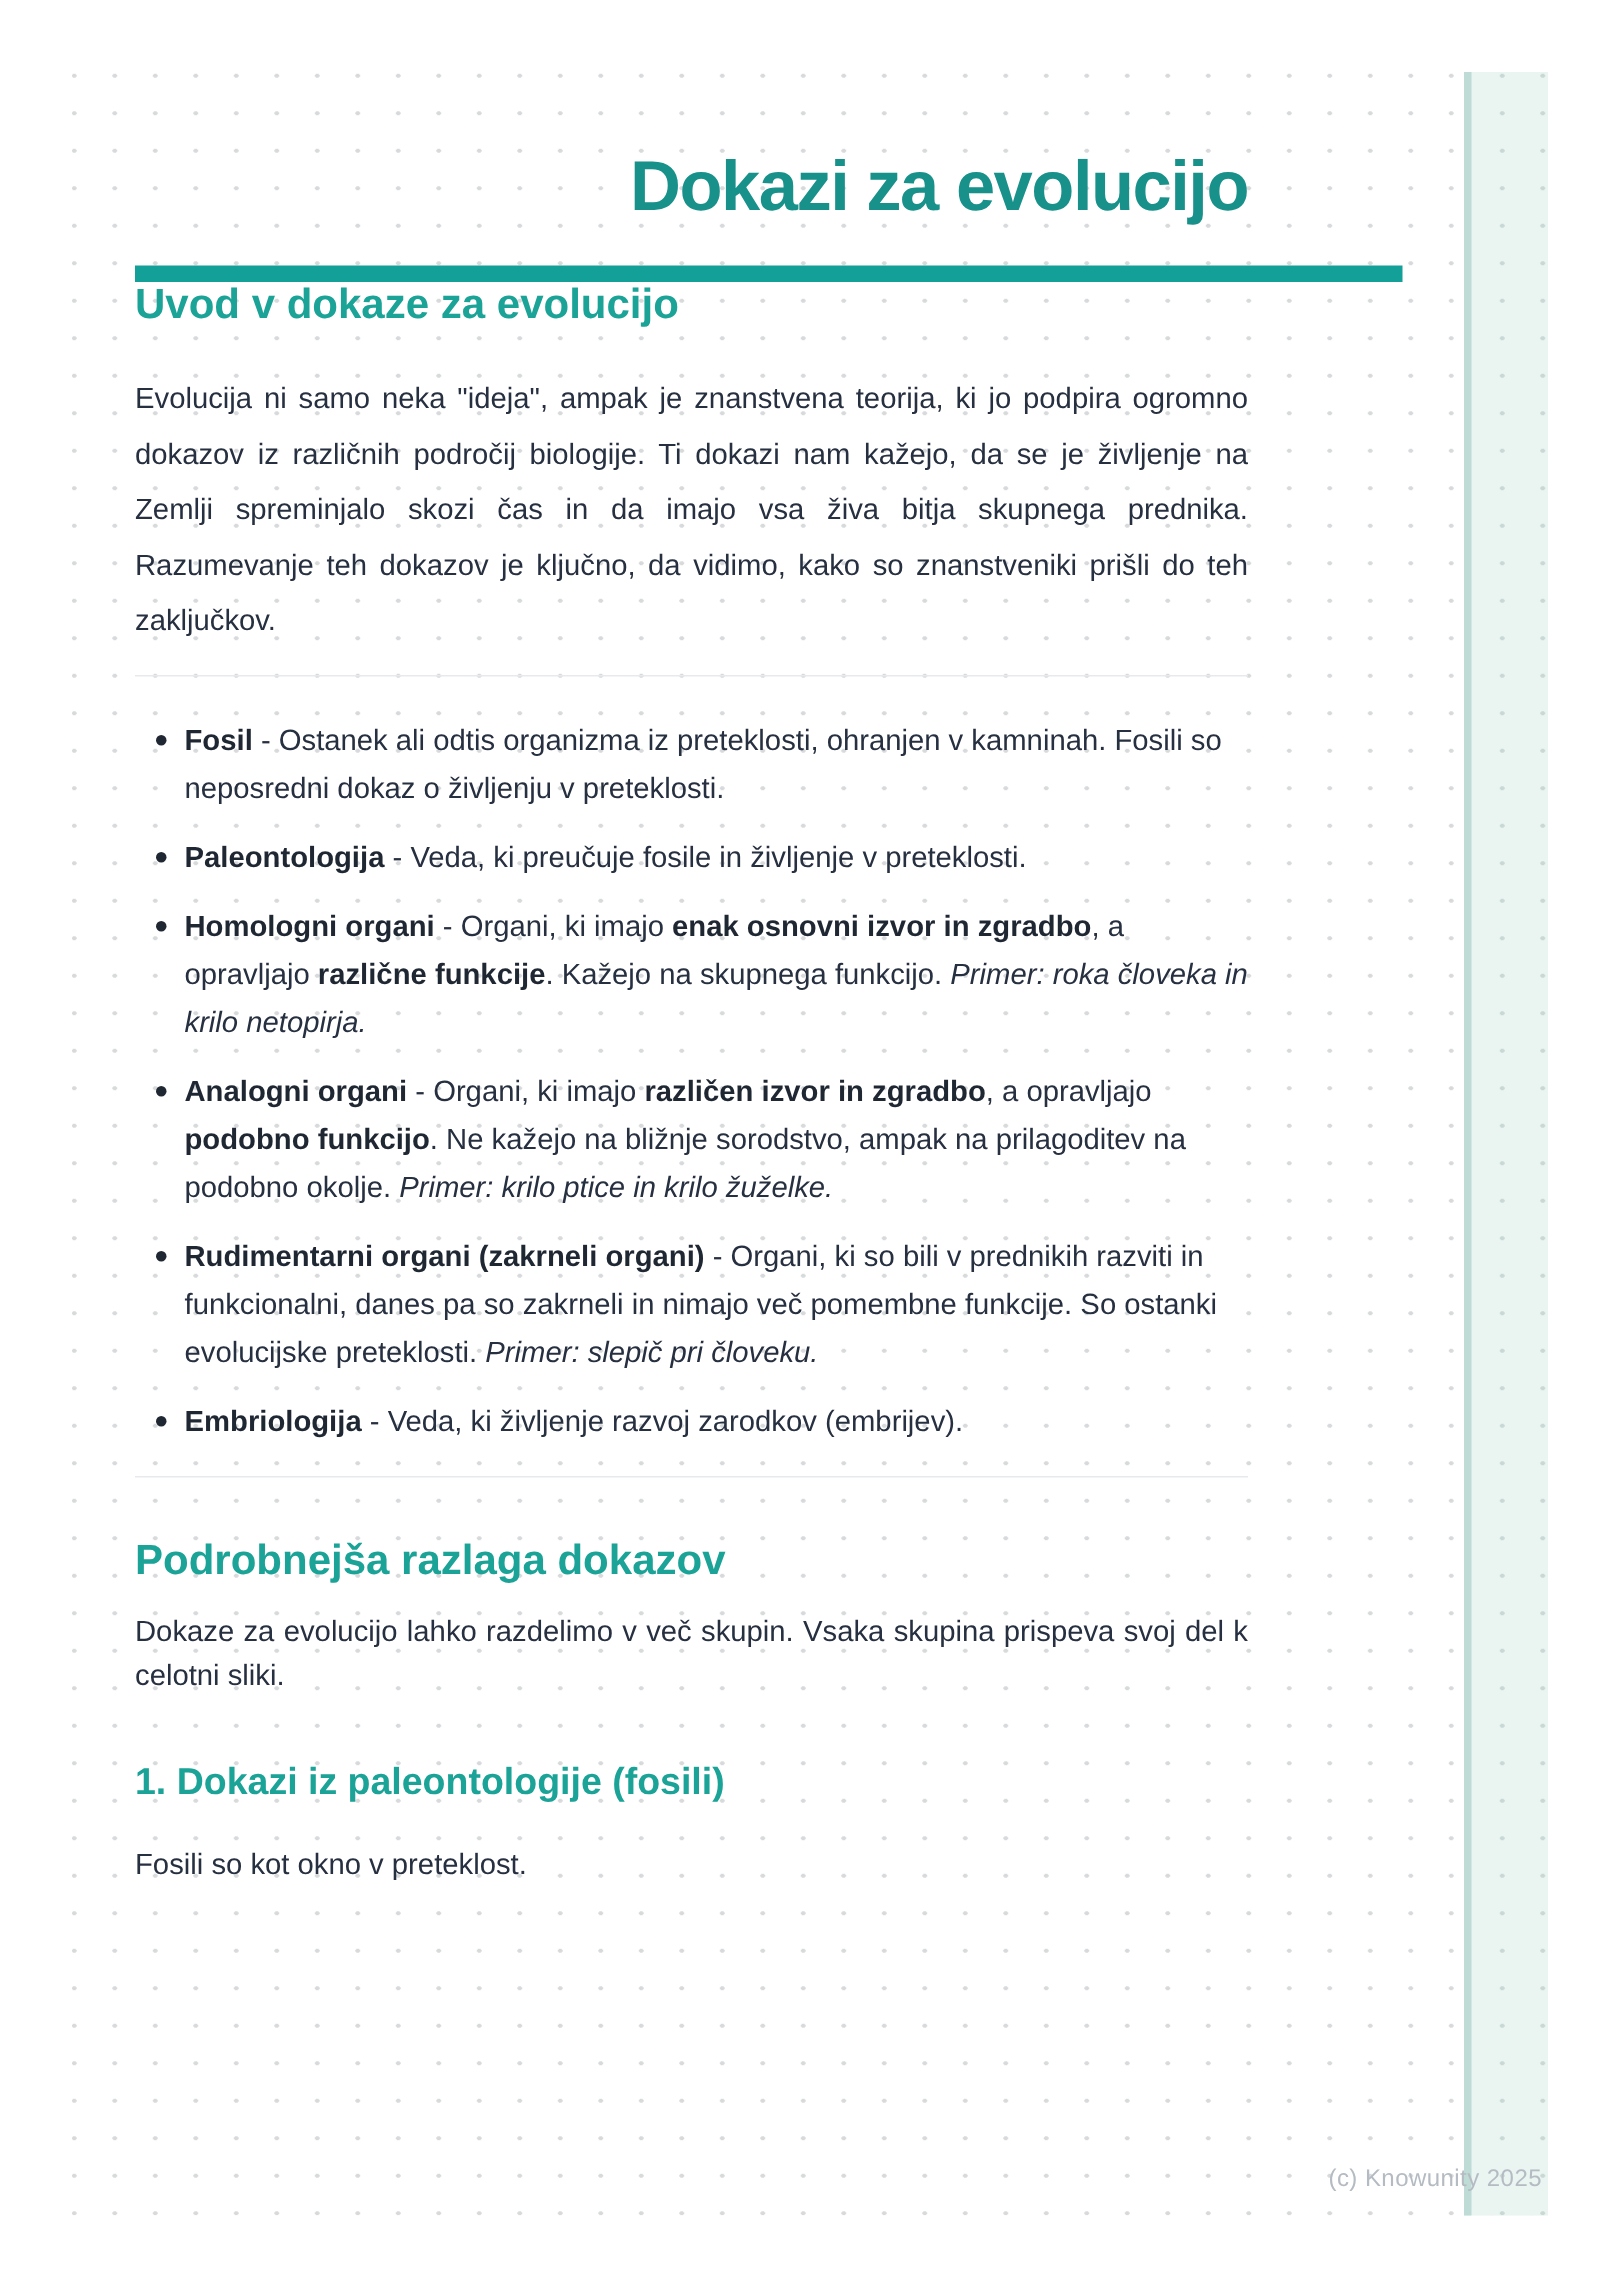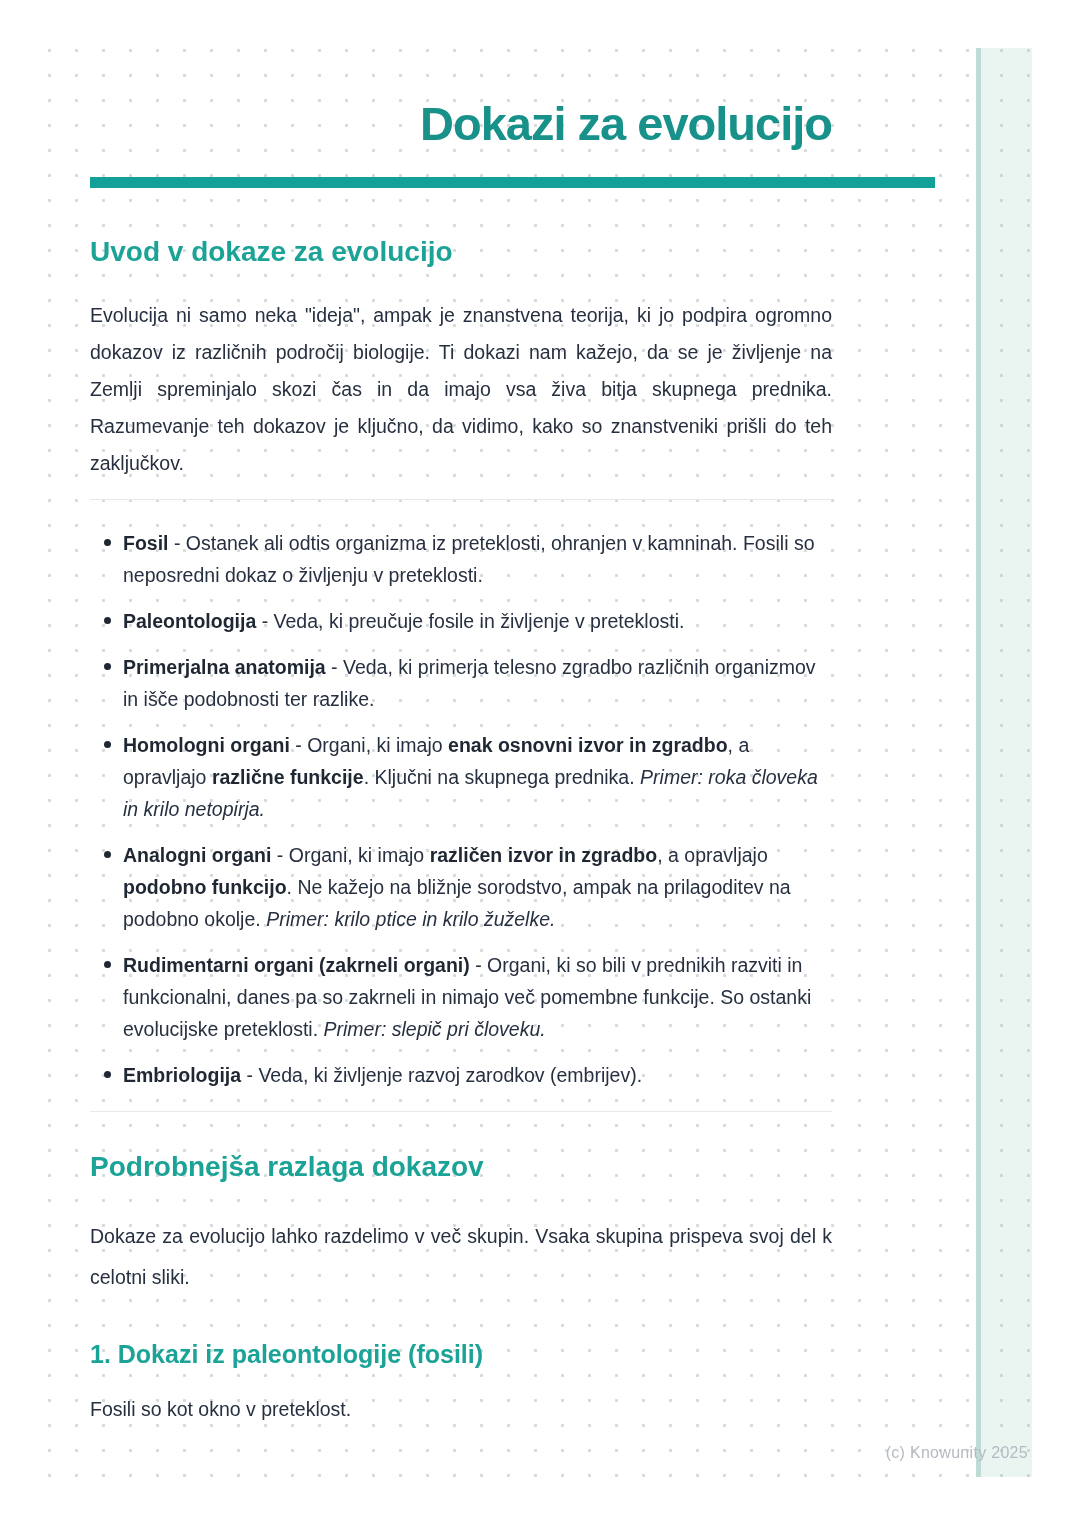--- a/index.html
+++ b/index.html
@@ -56,41 +56,41 @@
     margin-top:30px;
     width:845px;height:11px;
     background:var(--bar);
   }
   h2{
     font-size:28px;
     line-height:1.05;
     font-weight:700;
     color:var(--heading);
   }
-  h2.h2-intro{margin-top:49px;}
+  h2.h2-intro{}
   h2.h2-terms{margin-top:38px;}
   h2.h2-details{margin-top:40px;}
   h3{
     font-size:25px;
     line-height:1.05;
     font-weight:700;
     color:var(--heading);
     margin-top:43px;
   }
   p{
     font-size:19.5px;
   }
   .p-intro{
     margin-top:31px;
     line-height:37px;
     text-align:justify;
   }
   .p-details{
-    margin-top:34px;
-    line-height:41px;
+    margin-top:19px;
+    line-height:29px;
     text-align:justify;
   }
   .p-final{
     margin-top:26px;
     line-height:32px;
   }
   .divider{
     border:none;
     border-top:1px solid var(--divider);
     height:0;
@@ -139,22 +139,21 @@
   <div class="accent-bar"></div>
 
   <h2 class="h2-intro">Uvod v dokaze za evolucijo</h2>
   <p class="p-intro">Evolucija ni samo neka "ideja", ampak je znanstvena teorija, ki jo podpira ogromno dokazov iz različnih področij biologije. Ti dokazi nam kažejo, da se je življenje na Zemlji spreminjalo skozi čas in da imajo vsa živa bitja skupnega prednika. Razumevanje teh dokazov je ključno, da vidimo, kako so znanstveniki prišli do teh zaključkov.</p>
 
   <hr class="divider divider-1">
 
   <ul class="key-terms" id="key-terms-list">
       <li><strong class="seg-b">Fosil</strong><span> - Ostanek ali odtis organizma iz preteklosti, ohranjen v kamninah. Fosili so neposredni dokaz o življenju v preteklosti.</span></li>
       <li><strong class="seg-b">Paleontologija</strong><span> - Veda, ki preučuje fosile in življenje v preteklosti.</span></li>
-      <li><strong class="seg-b">Primerjalna anatomija</strong><span> - Veda, ki primerja telesno zgradbo različnih organizmov in išče podobnosti ter razlike.</span></li>
-      <li><strong class="seg-b">Homologni organi</strong><span> - Organi, ki imajo </span><strong class="seg-b">enak osnovni izvor in zgradbo</strong><span>, a opravljajo </span><strong class="seg-b">različne funkcije</strong><span>. Ključni na skupnega prednika. </span><em class="seg-i">Primer: roka človeka in krilo netopirja.</em></li>
+      <li><strong class="seg-b">Homologni organi</strong><span> - Organi, ki imajo </span><strong class="seg-b">enak osnovni izvor in zgradbo</strong><span>, a opravljajo </span><strong class="seg-b">različne funkcije</strong><span>. Kažejo na skupnega funkcijo. </span><em class="seg-i">Primer: roka človeka in krilo netopirja.</em></li>
       <li><strong class="seg-b">Analogni organi</strong><span> - Organi, ki imajo </span><strong class="seg-b">različen izvor in zgradbo</strong><span>, a opravljajo </span><strong class="seg-b">podobno funkcijo</strong><span>. Ne kažejo na bližnje sorodstvo, ampak na prilagoditev na podobno okolje. </span><em class="seg-i">Primer: krilo ptice in krilo žuželke.</em></li>
       <li><strong class="seg-b">Rudimentarni organi (zakrneli organi)</strong><span> - Organi, ki so bili v prednikih razviti in funkcionalni, danes pa so zakrneli in nimajo več pomembne funkcije. So ostanki evolucijske preteklosti. </span><em class="seg-i">Primer: slepič pri človeku.</em></li>
       <li><strong class="seg-b">Embriologija</strong><span> - Veda, ki življenje razvoj zarodkov (embrijev).</span></li>
     </ul>
 
   <hr class="divider divider-2">
 
   <h2 class="h2-details">Podrobnejša razlaga dokazov</h2>
   <p class="p-details">Dokaze za evolucijo lahko razdelimo v več skupin. Vsaka skupina prispeva svoj del k celotni sliki.</p>
 

